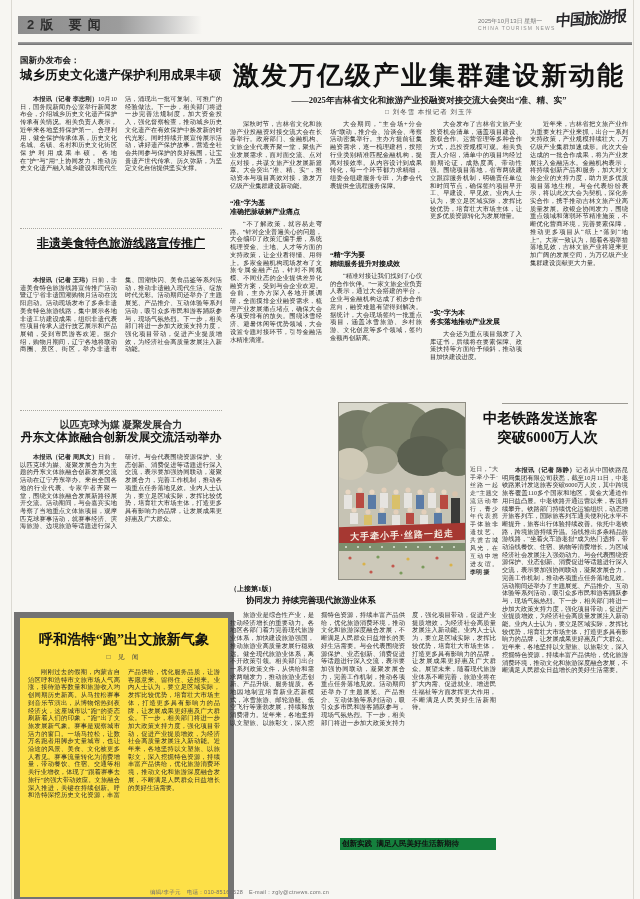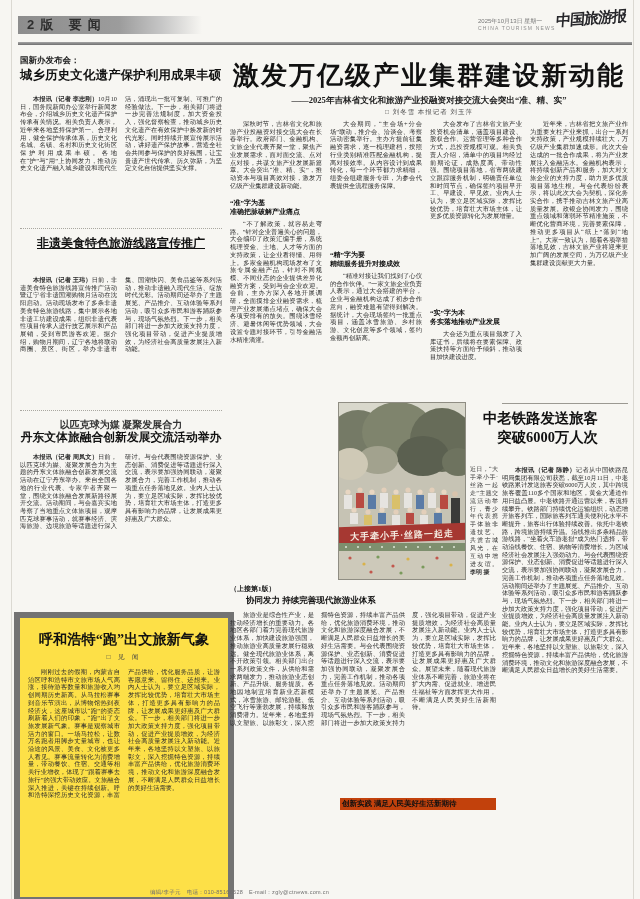--- a/index.html
+++ b/index.html
@@ -200,16 +200,16 @@
   <div>中老铁路发送旅客</div>
   <div>突破6000万人次</div>
 </div>
 <div class="abs bt" style="left:502px;top:466px;width:126px;height:421px;">
   <span class="lead-bold">本报讯（记者 陈静）</span><span>记者从中国铁路昆明局集团有限公司获悉，截至10月11日，中老铁路累计发送旅客突破6000万人次，其中跨境旅客覆盖110多个国家和地区，黄金大通道作用日益凸显。中老铁路开通运营以来，客流持续攀升。铁路部门持续优化运输组织，动态增开旅客列车，国际旅客列车通关便利化水平不断提升，旅客出行体验持续改善。依托中老铁路，跨境旅游持续升温。沿线推出多条精品旅游线路，“坐着火车游老挝”成为热门选择，带动沿线餐饮、住宿、购物等消费增长，为区域经济社会发展注入强劲动力。与会代表围绕资源保护、业态创新、消费促进等话题进行深入交流，表示要加强协同联动，凝聚发展合力，完善工作机制，推动各项重点任务落地见效。活动期间还举办了主题展览、产品推介、互动体验等系列活动，吸引众多市民和游客踊跃参与，现场气氛热烈。下一步，相关部门将进一步加大政策支持力度，强化项目带动，促进产业提质增效，为经济社会高质量发展注入新动能。业内人士认为，要立足区域实际，发挥比较优势，培育壮大市场主体，打造更多具有影响力的品牌，让发展成果更好惠及广大群众。近年来，各地坚持以文塑旅、以旅彰文，深入挖掘特色资源，持续丰富产品供给，优化旅游消费环境，推动文化和旅游深度融合发展，不断满足人民群众日益增长的美好生活需要。</span>
 </div>
 
 <div class="abs" style="left:230px;top:584px;font-size:7px;font-weight:bold;color:#222;">（上接第1版）</div>
 <div class="abs" style="left:230px;top:595px;width:220px;font-size:8.5px;font-weight:bold;color:#111;white-space:nowrap;margin-left:16px;">协同发力 持续完善现代旅游业体系</div>
 <div class="abs bt c3" style="left:230px;top:611px;width:266px;height:275px;">旅游业是综合性产业，是拉动经济增长的重要动力。各地区各部门着力完善现代旅游业体系，加快建设旅游强国，推动旅游业高质量发展行稳致远。健全现代旅游业体系，离不开政策引领。相关部门出台一系列政策文件，从供给和需求两端发力，推动旅游业态创新、产品升级、服务提质。各地因地制宜培育新业态新模式，冰雪旅游、邮轮游艇、低空飞行等蓬勃发展，持续释放消费潜力。近年来，各地坚持以文塑旅、以旅彰文，深入挖掘特色资源，持续丰富产品供给，优化旅游消费环境，推动文化和旅游深度融合发展，不断满足人民群众日益增长的美好生活需要。与会代表围绕资源保护、业态创新、消费促进等话题进行深入交流，表示要加强协同联动，凝聚发展合力，完善工作机制，推动各项重点任务落地见效。活动期间还举办了主题展览、产品推介、互动体验等系列活动，吸引众多市民和游客踊跃参与，现场气氛热烈。下一步，相关部门将进一步加大政策支持力度，强化项目带动，促进产业提质增效，为经济社会高质量发展注入新动能。业内人士认为，要立足区域实际，发挥比较优势，培育壮大市场主体，打造更多具有影响力的品牌，让发展成果更好惠及广大群众。展望未来，随着现代旅游业体系不断完善，旅游业将在扩大内需、促进就业、增进民生福祉等方面发挥更大作用，不断满足人民美好生活新期待。</div>
-<div class="abs" style="left:340px;top:798px;width:152px;font-size:7.5px;font-weight:bold;color:#111;
-     background:#c2410c;padding:1px 2px;white-space:nowrap;">创新实践 满足人民美好生活新期待</div>
+<div class="abs" style="left:340px;top:838px;width:152px;font-size:7.5px;font-weight:bold;color:#111;
+     background:#15803d;padding:1px 2px;white-space:nowrap;font-family:Liberation Mono, monospace;">创新实践 满足人民美好生活新期待</div>
 
 <div class="abs sans" style="left:150px;top:889px;width:360px;font-size:5.5px;color:#6f6f6f;letter-spacing:0.3px;">编辑/李子元　电话：010-85166528　E-mail：zgly@ctnews.com.cn</div>
 
 </body></html>

